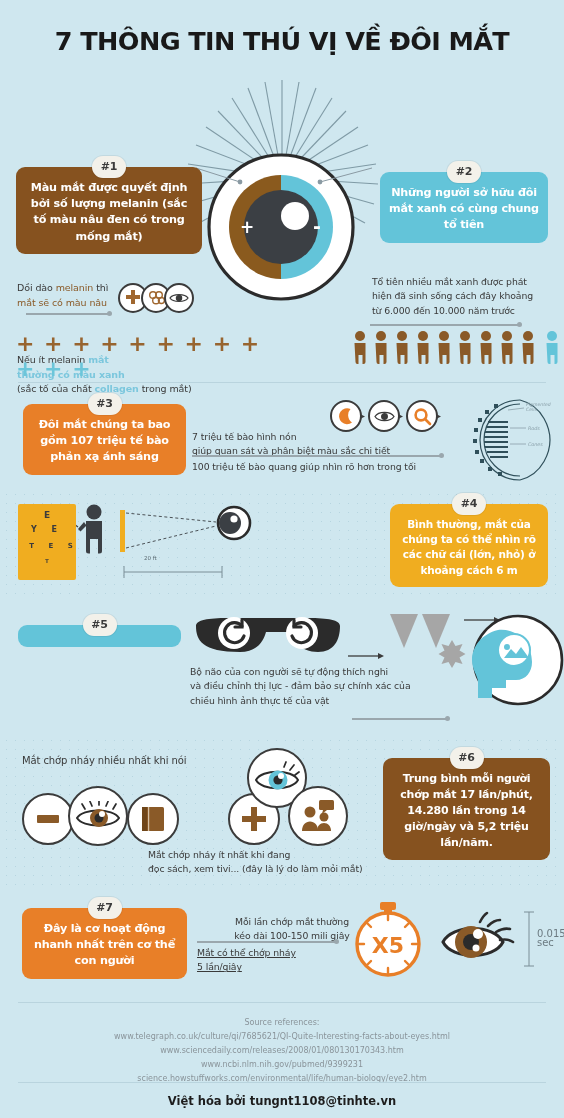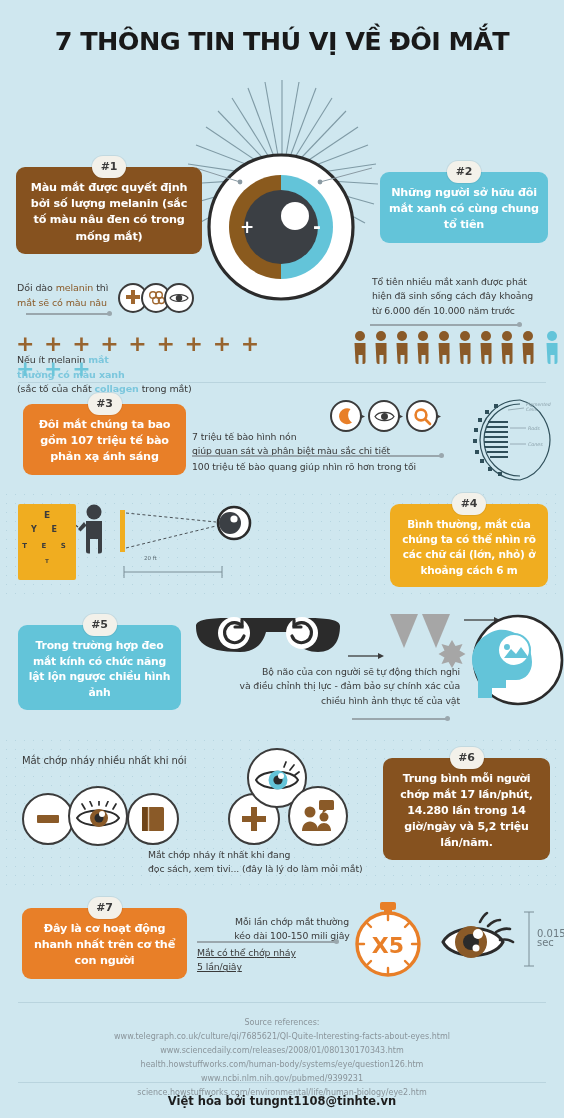--- a/index.html
+++ b/index.html
@@ -345,21 +345,21 @@
   <text x="68" y="15" font-size="4.6" fill="#8aa0aa" font-family="DejaVu Sans, sans-serif" font-style="italic">Cells</text>
   <text x="70" y="34" font-size="4.8" fill="#8aa0aa" font-family="DejaVu Sans, sans-serif" font-style="italic">Rods</text>
   <text x="70" y="50" font-size="4.8" fill="#8aa0aa" font-family="DejaVu Sans, sans-serif" font-style="italic">Cones</text>
 </svg>
 
 <div class="band dots" style="position:absolute; left:0; top:488px; width:564px; height:110px;"></div>
 
 <div style="position:absolute;left:18px;top:504px;width:58px;height:76px;background:#f0ad20;border-radius:2px">
   <div style="position:absolute;left:0;top:6px;width:58px;text-align:center;font-size:9px;font-weight:bold;color:#3b3b3b">E</div>
   <div style="position:absolute;left:0;top:21px;width:58px;text-align:center;font-size:8px;font-weight:bold;color:#3b3b3b;letter-spacing:6px">Y E</div>
-  <div style="position:absolute;left:0;top:38px;width:58px;text-align:center;font-size:7px;font-weight:bold;color:#3b3b3b;letter-spacing:6px">T E S</div>
+  <div style="position:absolute;left:0;top:38px;width:72px;text-align:center;font-size:7px;font-weight:bold;color:#3b3b3b;letter-spacing:6px">T E S</div>
   <div style="position:absolute;left:0;top:54px;width:58px;text-align:center;font-size:5px;font-weight:bold;color:#3b3b3b">T</div>
 </div>
 
 <svg style="position:absolute;left:76px;top:500px;width:180px;height:92px">
 
   <g fill="#3b3f44">
     <circle cx="18" cy="12" r="7.5"></circle>
     <path d="M10 21h16v30a2.5 2.5 0 0 1-2.5 2.5H22V39h-8v14.5h-1.5A2.5 2.5 0 0 1 10 51z"></path>
     <path d="M8 22l-6 7 2.5 2.5 6-6z"></path>
   </g>
@@ -382,21 +382,20 @@
   </g>
 </svg>
 
 <div class="factbox" style="left:390px; top:504px; width:158px; font-size:10.5px; background:#f0ad20;">
   <div class="badge">#4</div>
   <span>Bình thường, mắt của chúng ta có thể nhìn rõ các chữ cái (lớn, nhỏ) ở khoảng cách 6 m</span>
 </div>
 
 <div class="factbox blue" style="left:18px; top:625px; width:163px; font-size:10.8px;">
   <div class="badge">#5</div>
-  <span>Trong trường hợp đeo mắt kính có chức năng lật lộn ngược chiều hình ảnh</span>
 </div>
 
 <svg style="position:absolute;left:188px;top:612px;width:160px;height:55px">
   <path d="M8 14c0-6 12-8 32-8h80c20 0 32 2 32 8 0 14-6 26-22 26-18 0-24-12-26-20h-26c-2 8-8 20-26 20C14 40 8 28 8 14z" fill="#2b2b2b"></path>
   <circle cx="46" cy="21" r="16" fill="#ffffff"></circle>
   <circle cx="114" cy="21" r="16" fill="#ffffff"></circle>
   <g fill="none" stroke="#2b2b2b" stroke-width="3.2" stroke-linecap="round">
     <path d="M54 14a10 10 0 1 0 2 10"></path>
       <path d="M54 8v7h-7"></path>
     <path d="M106 14a10 10 0 1 1-2 10"></path>
@@ -419,21 +418,21 @@
     <path d="M106 28l3.5 6 7-2-3 6.5 6 3.5-6 3.5 3 6.5-7-2-3.5 6-3.5-6-7 2 3-6.5-6-3.5 6-3.5-3-6.5 7 2z"></path>
   </g>
 
   <circle cx="172" cy="48" r="44" fill="#ffffff" stroke="#2b2b2b" stroke-width="2.6"></circle>
   <path d="M152 18c-16 4-26 16-26 30 0 10 6 16 6 22v16h14v-10h14v-8h10c10 0 16-8 16-18 0-18-14-34-34-32z" fill="#63c4d9"></path>
   <circle cx="168" cy="38" r="16" fill="#ffffff" stroke="#63c4d9" stroke-width="2"></circle>
   <path d="M158 46l7-9 5 5 5-7 8 11z" fill="#63c4d9"></path>
   <circle cx="161" cy="35" r="3" fill="#63c4d9"></circle>
 </svg>
 
-<div class="body-txt" style="left:190px; top:665px; width:270px; font-size:9.3px;text-align:right;">
+<div class="body-txt" style="left:190px; top:665px; width:270px; font-size:9.3px;">
   <span>Bộ não của con người sẽ tự động thích nghi</span><br>
   <span>và điều chỉnh thị lực - đảm bảo sự chính xác của</span><br>
   <span>chiều hình ảnh thực tế của vật</span>
 </div>
 <div class="rule" style="left:352px; top:718px; width:96px;"></div>
 
 <div class="band dots" style="position:absolute; left:0; top:734px; width:564px; height:152px;"></div>
 
 <div class="body-txt" style="left:22px; top:753px; width:230px; font-size:10px;">
   <span>Mắt chớp nháy nhiều nhất khi nói</span>
@@ -559,19 +558,18 @@
 </svg>
 <div class="tiny" style="left:537px; top:928px;">0.015</div>
 <div class="tiny" style="left:537px; top:937px;">sec</div>
 
 <div class="divider" style="top:1002px;"></div>
 
 <div id="refs" style="top:1016px;">
   <div>Source references:</div>
   <div>www.telegraph.co.uk/culture/qi/7685621/QI-Quite-Interesting-facts-about-eyes.html</div>
   <div>www.sciencedaily.com/releases/2008/01/080130170343.htm</div>
-  <div>health.howstuffworks.com/human-body/systems/eye/question126.htm</div>
   <div>www.ncbi.nlm.nih.gov/pubmed/9399231</div>
   <div>science.howstuffworks.com/environmental/life/human-biology/eye2.htm</div>
 </div>
 
 <div class="divider" style="top:1082px;"></div>
 <div id="credit" style="top:1094px;">Việt hóa bởi tungnt1108@tinhte.vn</div>
 
 </body></html>

